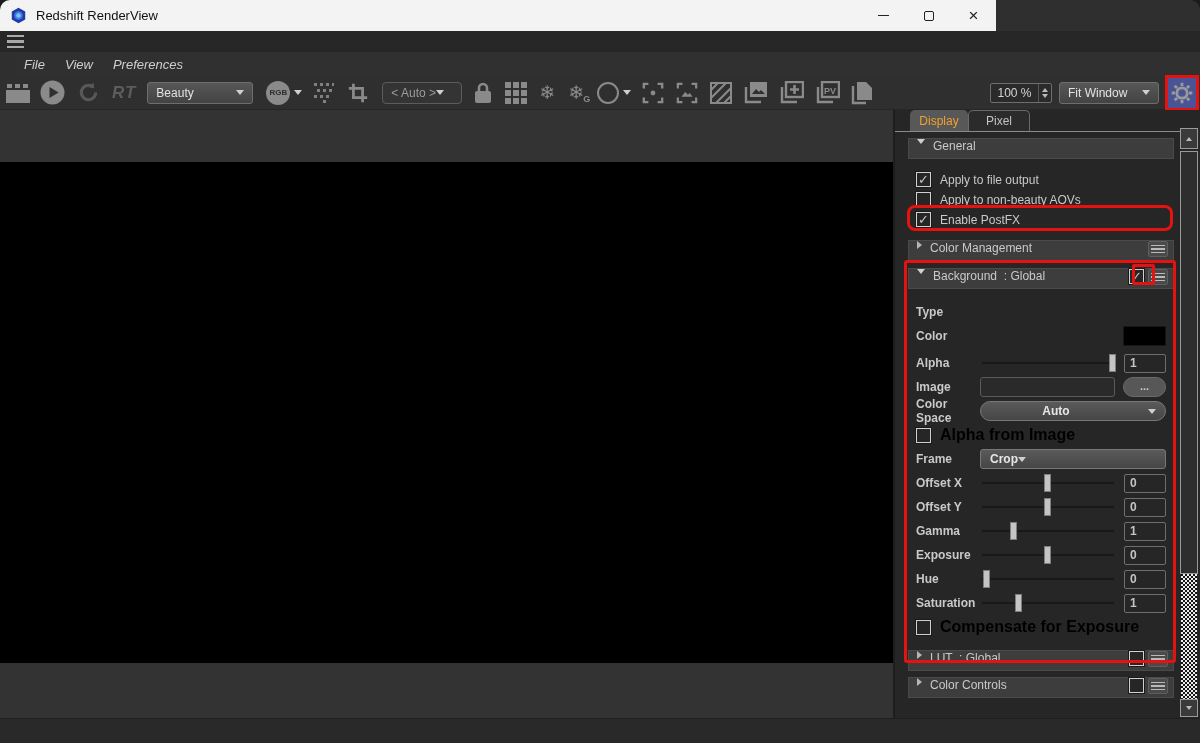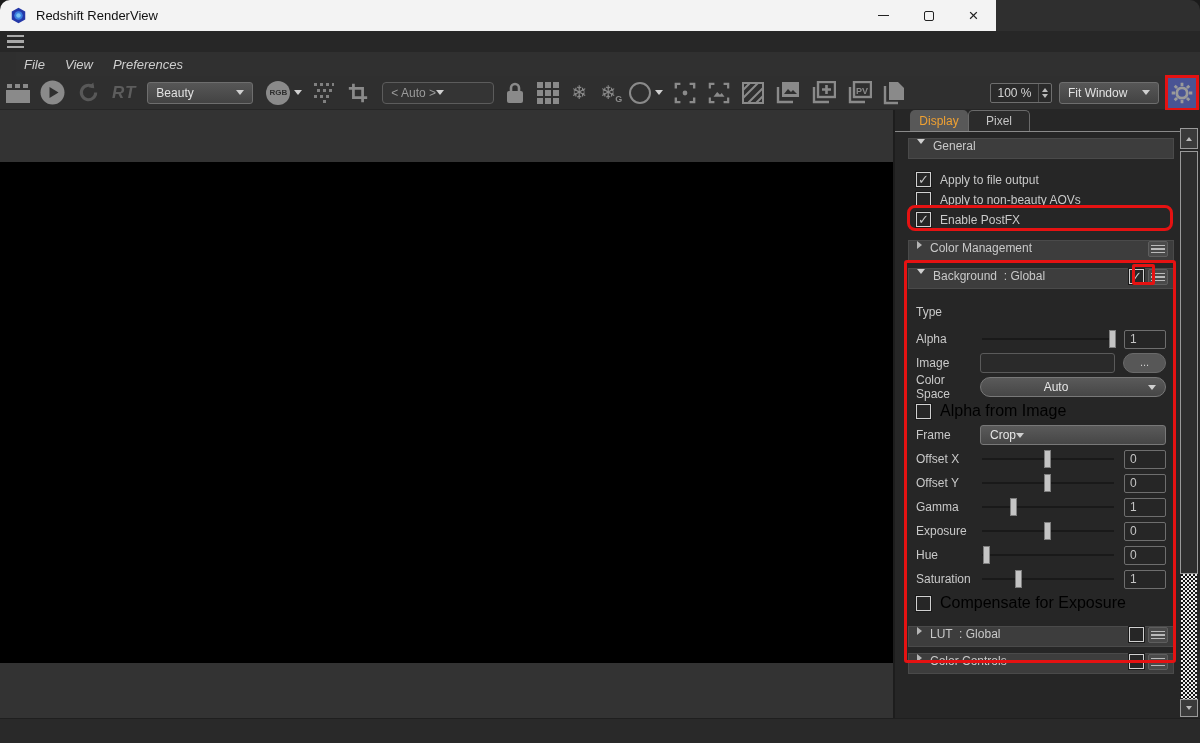--- a/index.html
+++ b/index.html
@@ -27,21 +27,21 @@
   .toolbar { position:absolute; left:0; top:76px; width:1200px; height:34px; background:#2f2f2f; display:flex; align-items:center; border-bottom:1px solid #262626; }
   .tbtn { display:flex; align-items:center; justify-content:center; flex:0 0 auto; }
   .dim { opacity:.55; }
   .rt-label { font-size:17px; font-weight:bold; font-style:italic; color:#5d5d5d; letter-spacing:1px; }
   .dd { height:22px; background:linear-gradient(#575757,#434343); border:1px solid #6e6e6e; border-radius:3px; color:#e2e2e2; font-size:12px; display:flex; align-items:center; padding:0 8px; }
   .dd .flexsp { flex:1; }
   .tri-down { width:0; height:0; border-left:4px solid transparent; border-right:4px solid transparent; border-top:5px solid #cfcfcf; }
   .tri-right { width:0; height:0; border-top:4px solid transparent; border-bottom:4px solid transparent; border-left:5px solid #b5b5b5; }
   .tri-up-s { width:0; height:0; border-left:3px solid transparent; border-right:3px solid transparent; border-bottom:4px solid #bbb; }
   .tri-down-s { width:0; height:0; border-left:3px solid transparent; border-right:3px solid transparent; border-top:4px solid #bbb; }
-  .auto-dd { height:22px; background:#343434; border:1px solid #5c5c5c; border-radius:4px; color:#9b9b9b; font-size:12px; display:flex; align-items:center; padding:0 8px; width:112px; }
+  .auto-dd { height:22px; background:#343434; border:1px solid #5c5c5c; border-radius:4px; color:#9b9b9b; font-size:12px; display:flex; align-items:center; padding:0 8px; width:80px; }
   .rgbcirc { width:24px; height:24px; border-radius:50%; background:#8a8a8a; color:#2e2e2e; font-weight:bold; font-size:8px; display:flex; align-items:center; justify-content:center; }
   .circle-icon-glyph { width:22px; height:22px; border:2.5px solid #8a8a8a; border-radius:50%; }
   .spinbox { width:62px; height:20px; background:#2a2a2a; border:1px solid #6e6e6e; border-radius:2px; display:flex; align-items:center; }
   .spinbox .val { flex:1; text-align:center; font-size:12px; color:#d5d5d5; }
   .spinbox .spin { display:flex; flex-direction:column; gap:2px; padding:0 3px; border-left:1px solid #555; height:100%; justify-content:center; }
   .gearbtn { width:34px; height:36px; border:3px solid #e51212; background:#4a5494; display:flex; align-items:center; justify-content:center; }
   .snow { font-size:19px; color:#8a8a8a; line-height:1; position:relative; }
   .snow .gsub { position:absolute; right:-6px; bottom:-2px; font-size:9px; font-weight:bold; color:#8a8a8a; }
 
   
@@ -61,21 +61,21 @@
   .sec .sectitle { margin-left:8px; font-size:12px; color:#c9c9c9; white-space:pre; }
   .sec .flexsp { flex:1; }
   .hmenu { width:20px; height:16px; background:#4a4a4a; border:1px solid #5e5e5e; border-radius:2px; display:flex; flex-direction:column; justify-content:center; gap:2px; padding:0 2px; margin-left:4px; }
   .hmenu i { display:block; height:1.6px; background:#b9b9b9; }
 
   .cb { width:15px; height:15px; background:#262626; border:1px solid #d0d0d0; outline:1px solid #1a1a1a; display:flex; align-items:center; justify-content:center; flex:0 0 auto; }
   .cb .mark { font-size:13px; color:#c4c4c4; line-height:1; margin-top:-1px; }
   .cbrow { display:flex; align-items:center; gap:9px; height:19px; margin:1px 6px 1px 21px; }
   .cbrow .cblabel { font-size:12px; color:#c9c9c9; }
 
-  .bgrows { margin:0 14px 0 21px; }
+  .bgrows { margin:0 14px 0 21px;font-weight:bold; }
   .prow { display:flex; align-items:center; height:20px; margin-bottom:4px; }
   .plabel { width:64px; font-size:12px; color:#c9c9c9; flex:0 0 auto; }
   .slider { flex:1; position:relative; height:18px; }
   .slider .track { position:absolute; left:2px; right:2px; top:8px; height:2px; background:#191919; }
   .slider .handle { position:absolute; top:0; width:7px; height:18px; background:#c4c4c4; border:1px solid #7e7e7e; }
   .valbox { width:42px; height:19px; margin-left:8px; background:#262626; border:1px solid #6e6e6e; border-radius:2px; color:#c4c4c4; font-size:12px; line-height:17px; padding:0 5px; flex:0 0 auto; }
   .rowdd { flex:1; height:20px; background:linear-gradient(#5a5a5a,#464646); border:1px solid #787878; border-radius:3px; color:#e6e6e6; font-size:12px; display:flex; align-items:center; padding:0 9px; }
   .rowdd.pill { border-radius:10px;gap:26px; }
   .rowdd.pill .cval { flex:1; text-align:center; }
   .swatch { width:43px; height:20px; margin-left:8px; background:#000; border:1px solid #161616; flex:0 0 auto; }
@@ -351,20 +351,25 @@
           </span>
       </div>
 
       <div class="bgrows" style="margin-top:13px">
 
         <div class="prow">
           <span class="plabel">Type</span>
         </div>
 
 
+        <div class="prow">
+          <span class="plabel">Color</span>
+          <span style="flex:1"></span>
+          <span class="swatch"></span>
+        </div>
 
         <div class="prow" style="margin-top:7px">
           <span class="plabel">Alpha</span>
           <div class="slider">
               <span class="track"></span>
               <span class="handle" style="left:95%"></span>
             </div>
           <span class="valbox">1</span>
         </div>
 

